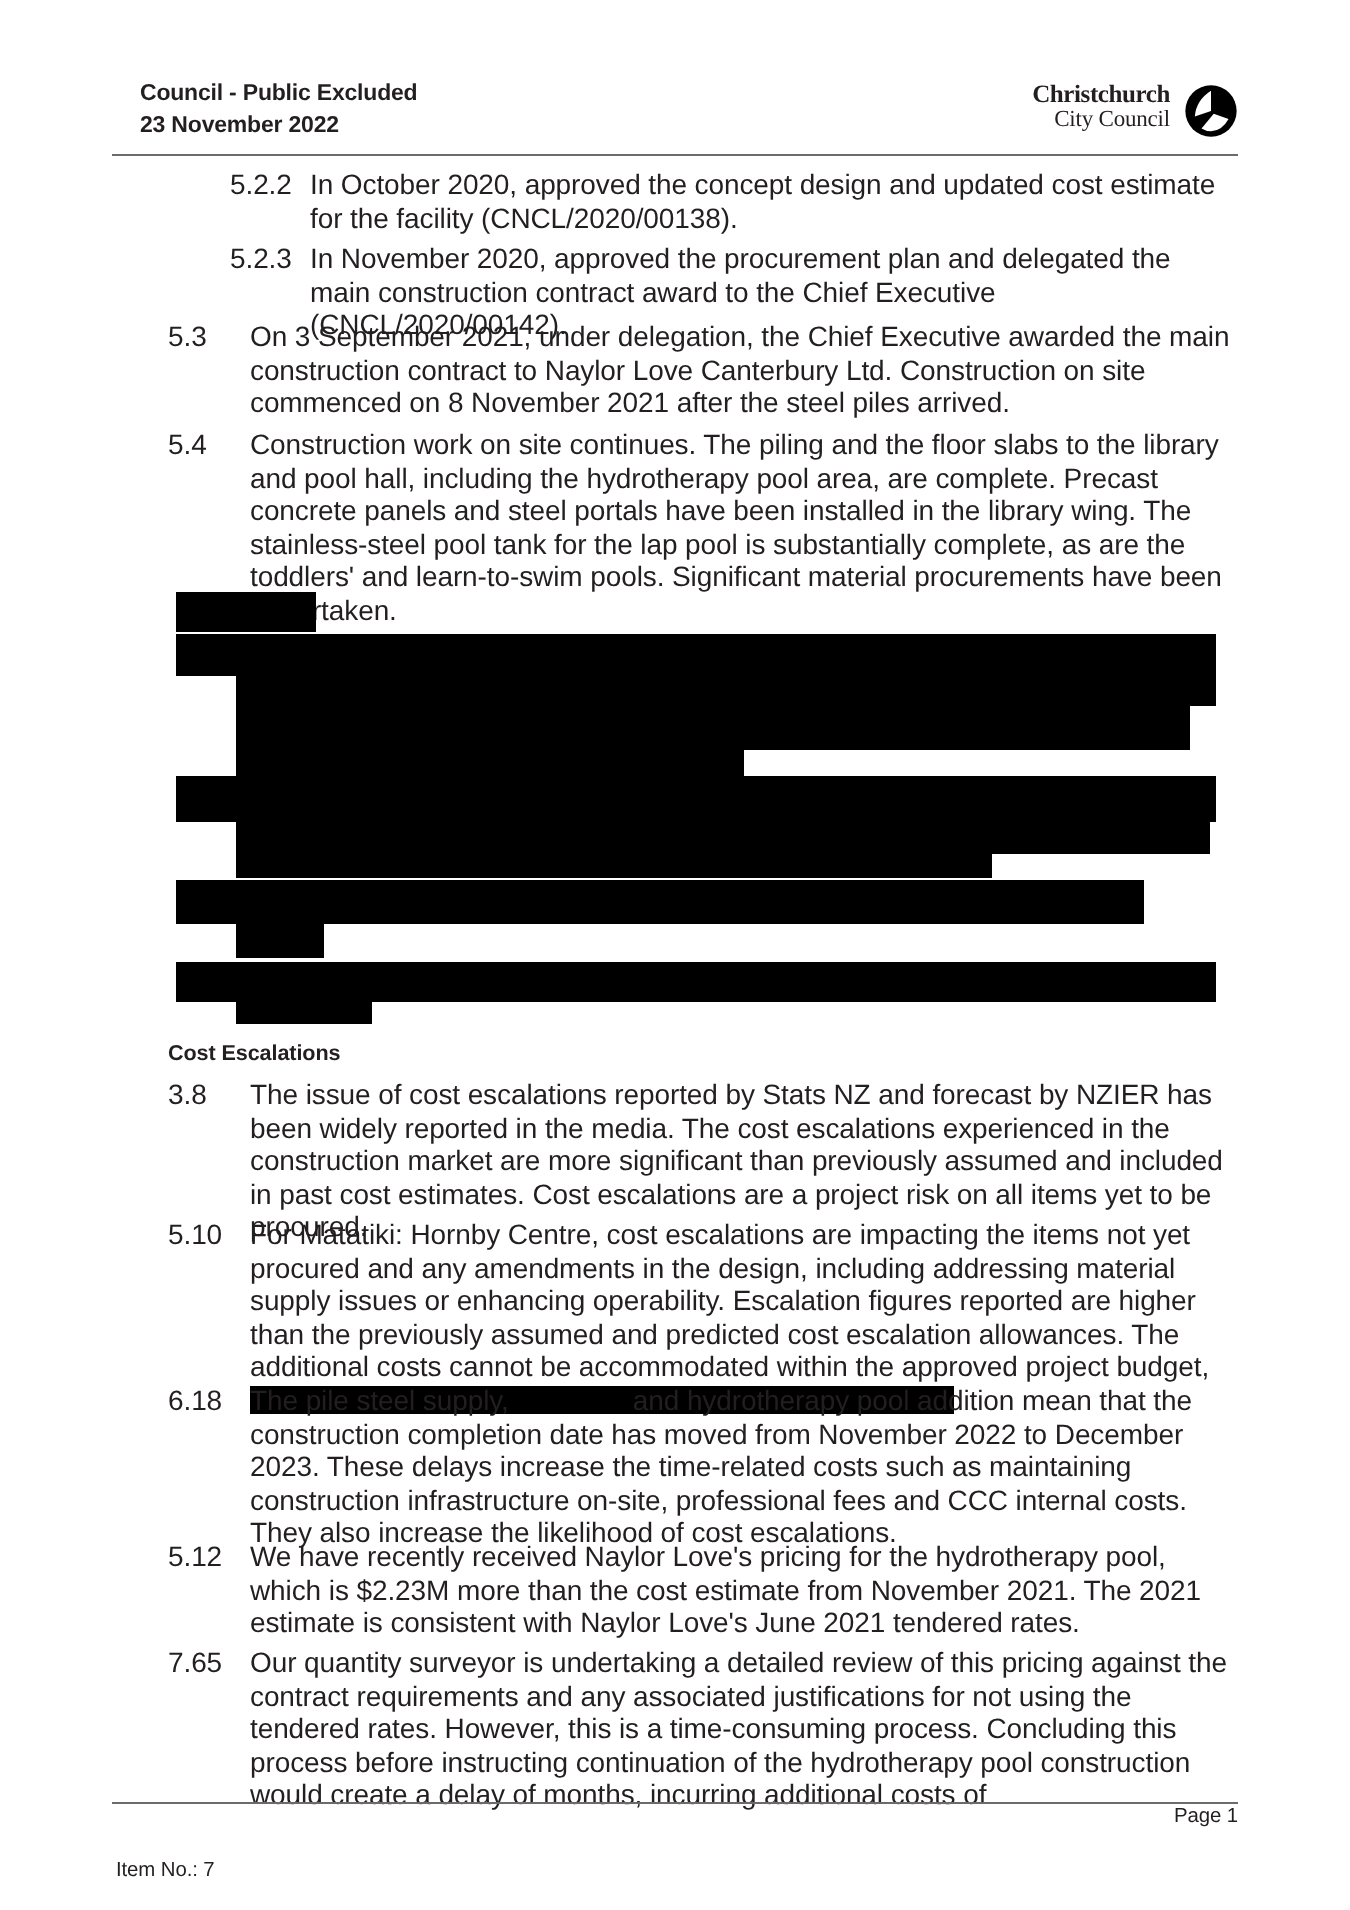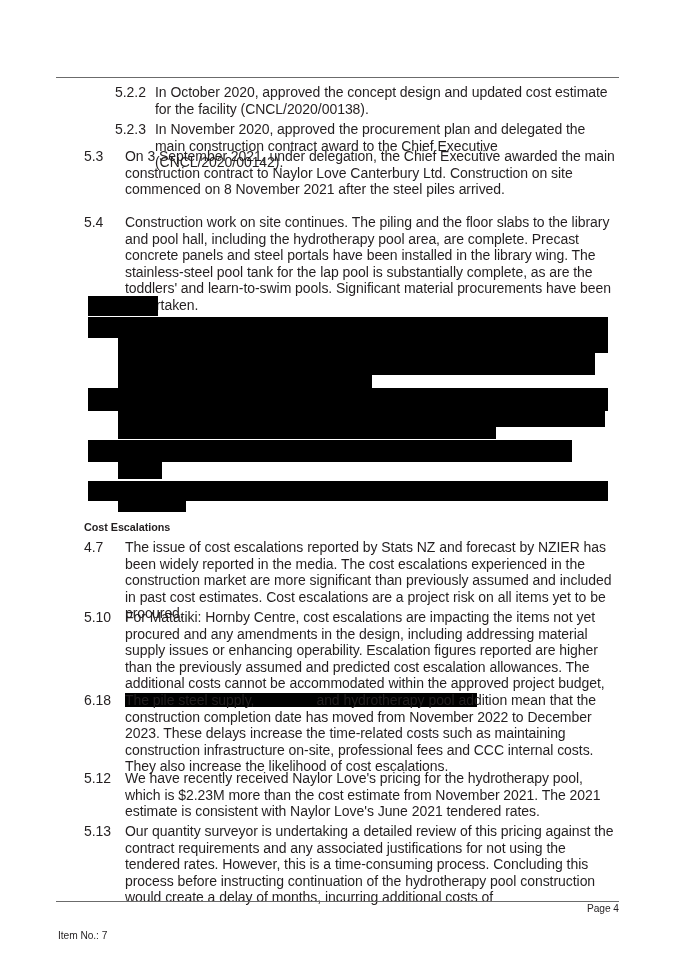--- a/index.html
+++ b/index.html
@@ -170,35 +170,51 @@
     top: 903px;
     font-size: 10.2px;
     letter-spacing: -0.05px;
   }
 </style>
 </head>
 <body>
 
 <div class="page">
 
+  <div class="header">
+    <div class="header-title">Council - Public Excluded</div>
+    <div class="header-date">23 November 2022</div>
+
+    <div class="logo">
+      <div class="logo-text">
+        <span class="logo-line1">Christchurch</span>
+        <span class="logo-line2">City Council</span>
+      </div>
+      <svg class="logo-mark" viewBox="0 0 40 40">
+        <circle cx="20" cy="20" r="19" fill="#000000"></circle>
+        <path d="M20 5 L20 20 L8 24 Q9 12 20 5 Z" fill="#ffffff"></path>
+        <path d="M22 22 L33 26 Q28 35 20 35 Q16 35 13 33 Z" fill="#ffffff"></path>
+      </svg>
+    </div>
+  </div>
   <div class="header-rule"></div>
 
   <div class="body-area">
 
     <div class="para lvl2" style="top:84px;">
       <span class="num">5.2.2</span>
       <span class="txt">In October 2020, approved the concept design and updated cost estimate for the facility (CNCL/2020/00138).</span>
     </div>
 
     <div class="para lvl2" style="top:121px;">
       <span class="num">5.2.3</span>
       <span class="txt">In November 2020, approved the procurement plan and delegated the main construction contract award to the Chief Executive (CNCL/2020/00142).</span>
     </div>
 
-    <div class="para lvl1" style="top:148px;">
+    <div class="para lvl1" style="top:160px;">
       <span class="num">5.3</span>
       <span class="txt">On 3 September 2021, under delegation, the Chief Executive awarded the main construction contract to Naylor Love Canterbury Ltd.  Construction on site commenced on 8 November 2021 after the steel piles arrived.</span>
     </div>
 
     <div class="para lvl1" style="top:214px;">
       <span class="num">5.4</span>
       <span class="txt">Construction work on site continues.  The piling and the floor slabs to the library and pool hall, including the hydrotherapy pool area, are complete.  Precast concrete panels and steel portals have been installed in the library wing.  The stainless-steel pool tank for the lap pool is substantially complete, as are the toddlers' and learn-to-swim pools.  Significant material procurements have been undertaken.</span>
     </div>
 
     <div>
@@ -212,43 +228,43 @@
       <div class="redact" id="rb7" style="left: 118px; top: 427px; width: 378px; height: 12px;"></div>
       <div class="redact" id="rb8" style="left: 88px; top: 440px; width: 484px; height: 22px;"></div>
       <div class="redact" id="rb9" style="left: 118px; top: 462px; width: 44px; height: 17px;"></div>
       <div class="redact" id="rb10" style="left: 88px; top: 481px; width: 520px; height: 20px;"></div>
       <div class="redact" id="rb11" style="left: 118px; top: 501px; width: 68px; height: 11px;"></div>
     </div>
 
     <div class="section-heading" style="top:519px;">Cost Escalations</div>
 
     <div class="para lvl1" style="top:539px;">
-      <span class="num">4.7</span>
+      <span class="num">3.8</span>
       <span class="txt">The issue of cost escalations reported by Stats NZ and forecast by NZIER has been widely reported in the media.  The cost escalations experienced in the construction market are more significant than previously assumed and included in past cost estimates.  Cost escalations are a project risk on all items yet to be procured.</span>
     </div>
 
     <div class="para lvl1" style="top:609px;">
       <span class="num">5.10</span>
       <span class="txt"><span>For Matatiki: Hornby Centre, cost escalations are impacting the items not yet procured and any amendments in the design, including addressing material supply issues or enhancing operability.  Escalation figures reported are higher than the previously assumed and predicted cost escalation allowances.  The additional costs cannot be accommodated within the approved project budget,</span><span class="redact-inline" id="inline-510" style="width: 352px; height: 14px;"></span></span>
     </div>
 
     <div class="para lvl1" style="top:692px;">
       <span class="num">6.18</span>
       <span class="txt"><span>The pile steel supply,</span><span class="redact-inline" id="inline-511" style="width: 56px; height: 14px; margin-left: 3px; margin-right: 3px;"></span><span>and hydrotherapy pool addition mean that the construction completion date has moved from November 2022 to December 2023.  These delays increase the time-related costs such as maintaining construction infrastructure on-site, professional fees and CCC internal costs.  They also increase the likelihood of cost escalations.</span></span>
     </div>
 
     <div class="para lvl1" style="top:770px;">
       <span class="num">5.12</span>
       <span class="txt">We have recently received Naylor Love's pricing for the hydrotherapy pool, which is $2.23M more than the cost estimate from November 2021.  The 2021 estimate is consistent with Naylor Love's June 2021 tendered rates.</span>
     </div>
 
     <div class="para lvl1" style="top:823px;">
-      <span class="num">5.13</span>
+      <span class="num">7.65</span>
       <span class="txt">Our quantity surveyor is undertaking a detailed review of this pricing against the contract requirements and any associated justifications for not using the tendered rates.  However, this is a time-consuming process.  Concluding this process before instructing continuation of the hydrotherapy pool construction would create a delay of months, incurring additional costs of</span>
     </div>
 
   </div>
 
   <div class="footer-rule"></div>
   <div class="footer-left">Item No.: 7</div>
-  <div class="footer-right">Page 4</div>
+  <div class="footer-right">Page 1</div>
 
 </div>
 
 </body></html>

